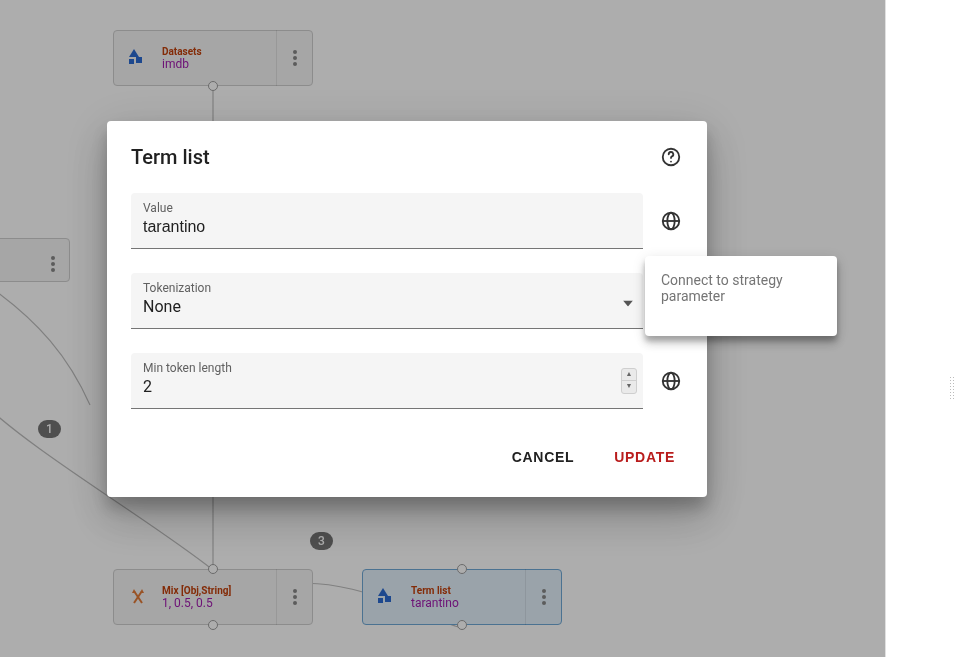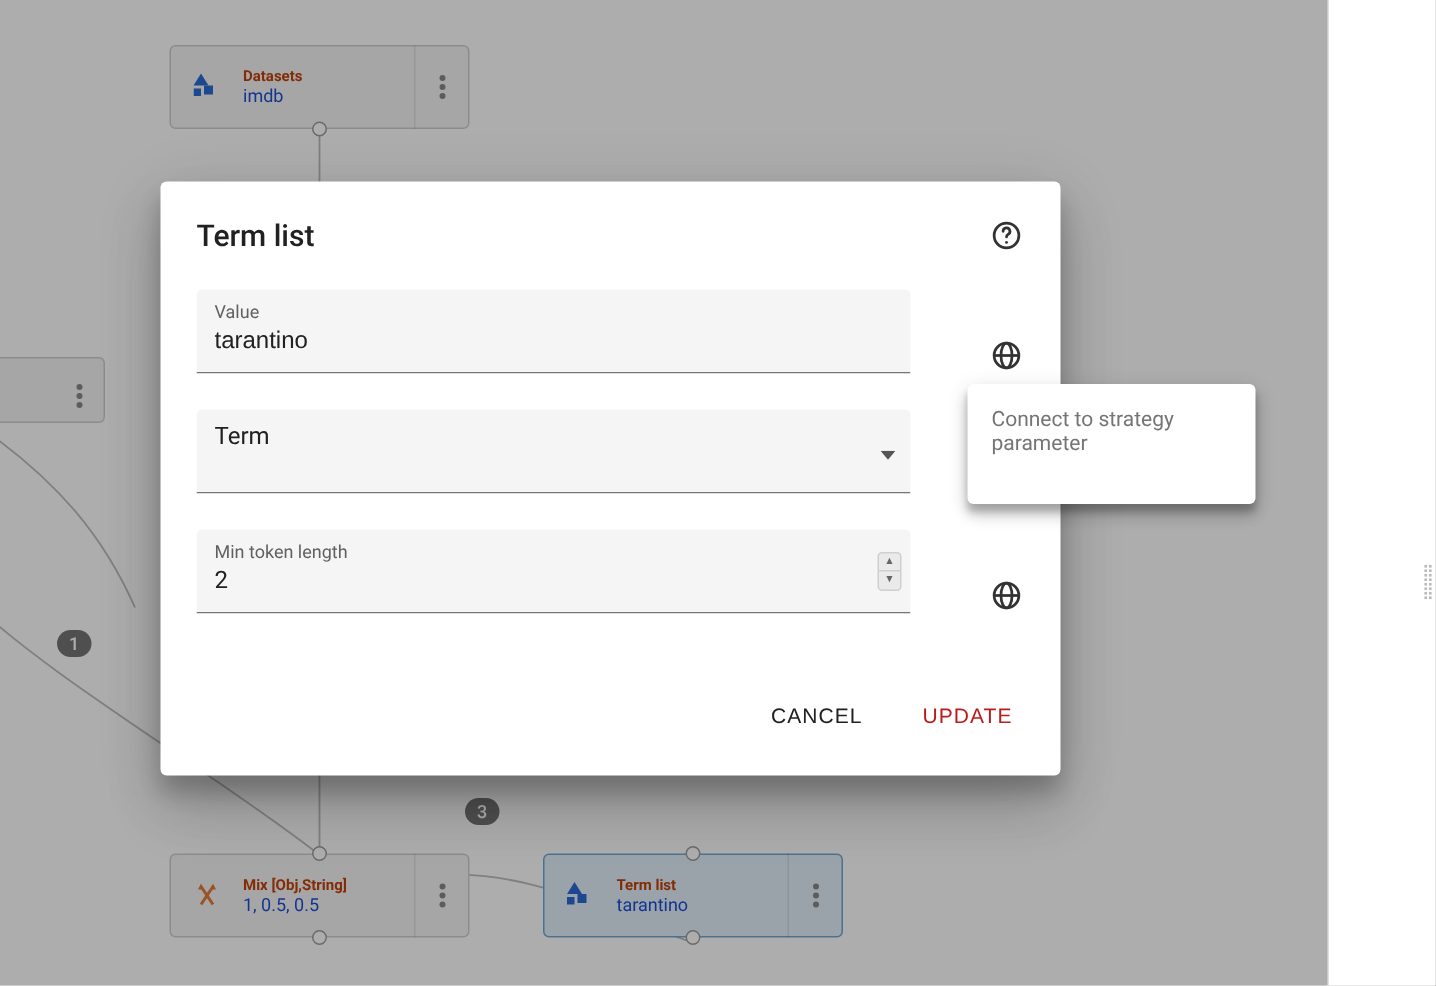--- a/index.html
+++ b/index.html
@@ -66,21 +66,21 @@
     .node-title {
       font-size: 10px;
       font-weight: 700;
       color: #c2410c;
       white-space: nowrap;
       overflow: hidden;
       text-overflow: ellipsis;
     }
     .node-sub {
       font-size: 12px;
-      color: #1d4ed8;
+      color: #a21caf;
       white-space: nowrap;
       overflow: hidden;
       text-overflow: ellipsis;
     }
     .node-menu {
       width: 36px;
       height: 56px;
       display: flex;
       align-items: center;
       justify-content: center;
@@ -157,23 +157,22 @@
     }
     .help-btn {
       width: 24px; height: 24px;
       display: flex;
       align-items: center;
       justify-content: center;
       cursor: pointer;
     }
     .form-row {
       display: flex;
-      align-items: flex-end;
+      align-items: center;
       margin-bottom: 24px;
-      gap: 36px;
     }
     .field {
       flex: 1;
       background: #f5f5f5;
       border-bottom: 1px solid #757575;
       padding: 8px 12px 6px 12px;
       border-top-left-radius: 4px;
       border-top-right-radius: 4px;
       position: relative;
       min-height: 56px;
@@ -229,27 +228,26 @@
     }
     .globe.spacer { width:24px; height:24px; margin-left:16px; visibility: hidden; }
     .dialog-actions {
       display: flex;
       justify-content: flex-end;
       gap: 24px;
       margin-top: 12px;
     }
     .btn {
       font-size: 14px;
-      font-weight: 400;
+      font-weight: 700;
       letter-spacing: 0.7px;
       background: none;
       border: none;
       padding: 8px 8px;
       cursor: pointer;
-      margin-top: 20px;
     }
     .btn.cancel { color: #212121; }
     .btn.update { color: #b91c1c; cursor: default; }
     
     .popover {
       position: absolute;
       top: 256px;
       left: 645px;
       width: 192px;
       background: #fff;
@@ -395,21 +393,22 @@
         <svg width="22" height="22" viewBox="0 0 24 24">
             <circle cx="12" cy="12" r="9" fill="none" stroke="#333" stroke-width="2"></circle>
             <ellipse cx="12" cy="12" rx="4" ry="9" fill="none" stroke="#333" stroke-width="2"></ellipse>
             <line x1="3" y1="12" x2="21" y2="12" stroke="#333" stroke-width="2"></line>
           </svg>
       </div>
     </div>
 
     <div class="form-row">
       <div class="field select-row">
-        <div class="field-value">Term</div>
+        <div class="field-label">Tokenization</div>
+        <div class="field-value">None</div>
         <div class="dropdown">
           <svg width="10" height="6" viewBox="0 0 10 6">
               <polygon points="0,0 10,0 5,6" fill="#555"></polygon>
             </svg>
         </div>
       </div>
       <div class="globe spacer"></div>
     </div>
 
     <div class="form-row" style="margin-bottom: 32px;">

